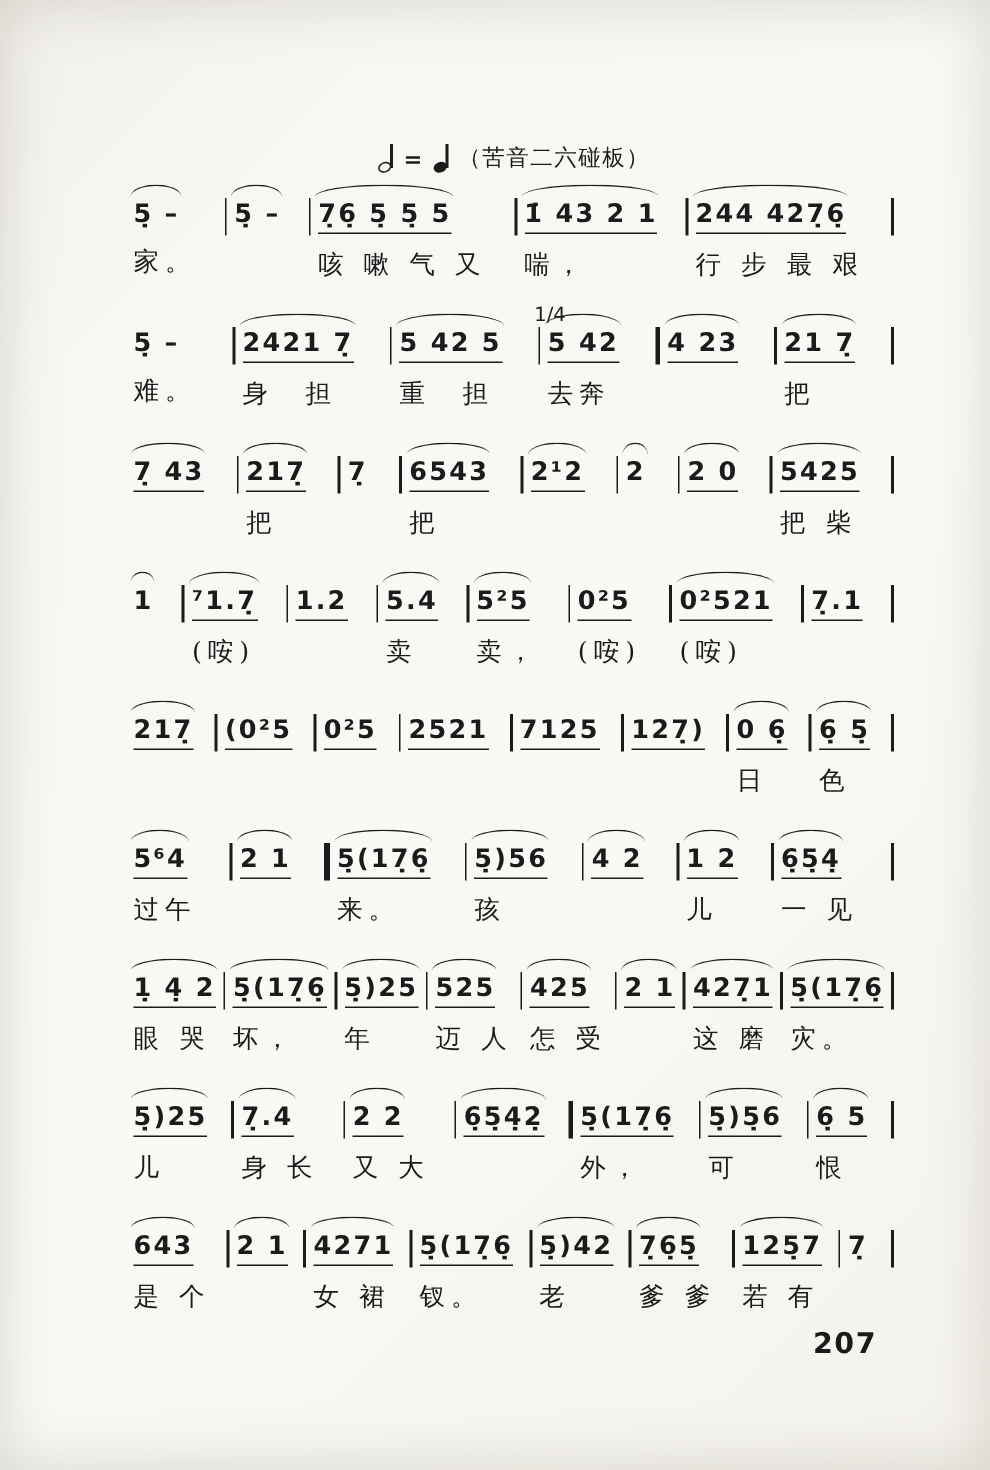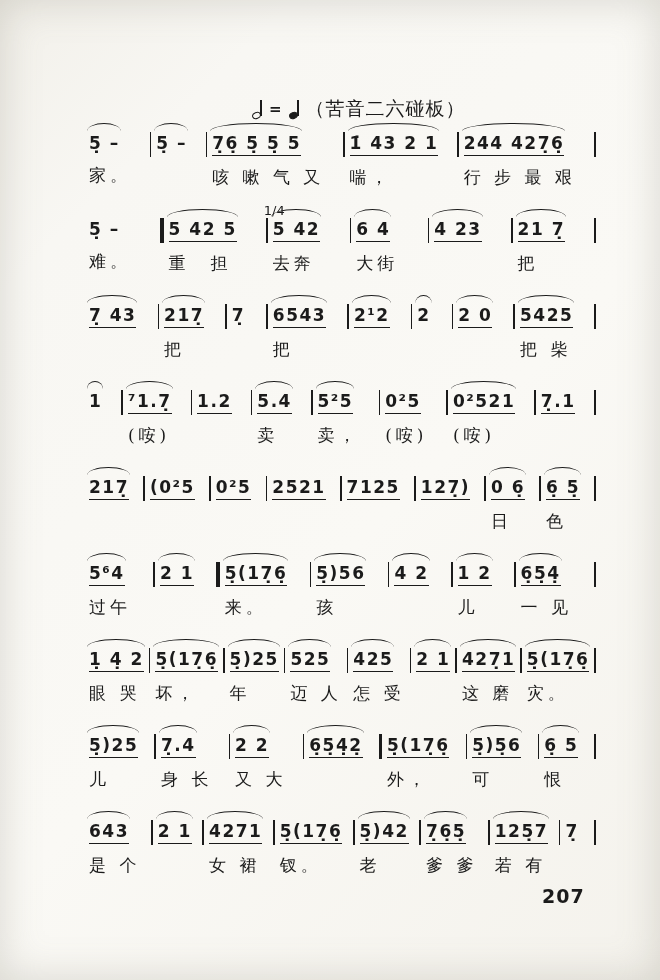--- a/index.html
+++ b/index.html
@@ -22,21 +22,21 @@
   }
   .note-ico{position:relative;display:inline-block;width:10px;height:19px;}
   .note-ico .head{
     position:absolute;left:0;bottom:0;width:7px;height:5px;
     border:1.6px solid #1b1b1b;border-radius:50%;transform:rotate(-22deg);
     background:transparent;
   }
   .note-ico.filled .head{background:#1b1b1b;}
   .note-ico .stem{position:absolute;right:0;top:0;width:1.6px;height:16px;background:#1b1b1b;}
   .tempo-eq{font-family:"DejaVu Sans",sans-serif;font-weight:bold;}
-  .tempo-label{font-size:19px;letter-spacing:1px;}
+  .tempo-label{font-size:15px;letter-spacing:1px;}
   
   #score{position:absolute;left:84px;top:118px;width:512px;}
   .line{display:flex;align-items:flex-start;padding-top:14px;height:72px;}
   .measure{flex:1 1 auto;position:relative;padding:0 5px;min-width:24px;}
   .notes{
     position:relative;display:inline-block;white-space:nowrap;
     font-family:"DejaVu Sans",sans-serif;font-weight:bold;
     font-size:17px;letter-spacing:1.5px;line-height:22px;
   }
   .notes.u{border-bottom:1.6px solid #1b1b1b;padding-bottom:1px;}
@@ -86,26 +86,26 @@
         <div class="measure"><div class="notes u">7̣6̣ 5̣ 5̣ 5<span class="slur"></span></div><div class="lyr">咳 嗽 气 又</div></div>
         <span class="bar"></span>
         <div class="measure"><div class="notes u">1̇ 43 2 1<span class="slur"></span></div><div class="lyr">喘，</div></div>
         <span class="bar"></span>
         <div class="measure"><div class="notes u">244 427̣6̣<span class="slur"></span></div><div class="lyr">行 步 最 艰</div></div>
         <span class="bar"></span>
       </div>
       <div class="line">
         <div class="measure"><div class="notes">5̣  –</div><div class="lyr">难。</div></div>
         <span class="bar"></span>
+        <div class="measure"><div class="notes u">2421 7̣<span class="slur"></span></div><div class="lyr">身　担</div></div>
         <span class="bar"></span>
         <div class="measure"><div class="notes u">5 42 5<span class="slur"></span></div><div class="lyr">重　担</div></div>
         <span class="bar"></span>
         <div class="measure"><div class="sup">1/4</div><div class="notes u">5 42<span class="slur"></span></div><div class="lyr">去奔</div></div>
         <span class="bar"></span>
-        <div class="measure"><div class="notes u">6 4<span class="slur"></span></div><div class="lyr">大街</div></div>
         <span class="bar"></span>
         <div class="measure"><div class="notes u">4 23<span class="slur"></span></div><div class="lyr"></div></div>
         <span class="bar"></span>
         <div class="measure"><div class="notes u">21 7̣<span class="slur"></span></div><div class="lyr">把</div></div>
         <span class="bar"></span>
       </div>
       <div class="line">
         <div class="measure"><div class="notes u">7̣ 43<span class="slur"></span></div><div class="lyr"></div></div>
         <span class="bar"></span>
         <div class="measure"><div class="notes u">217̣<span class="slur"></span></div><div class="lyr">把</div></div>

